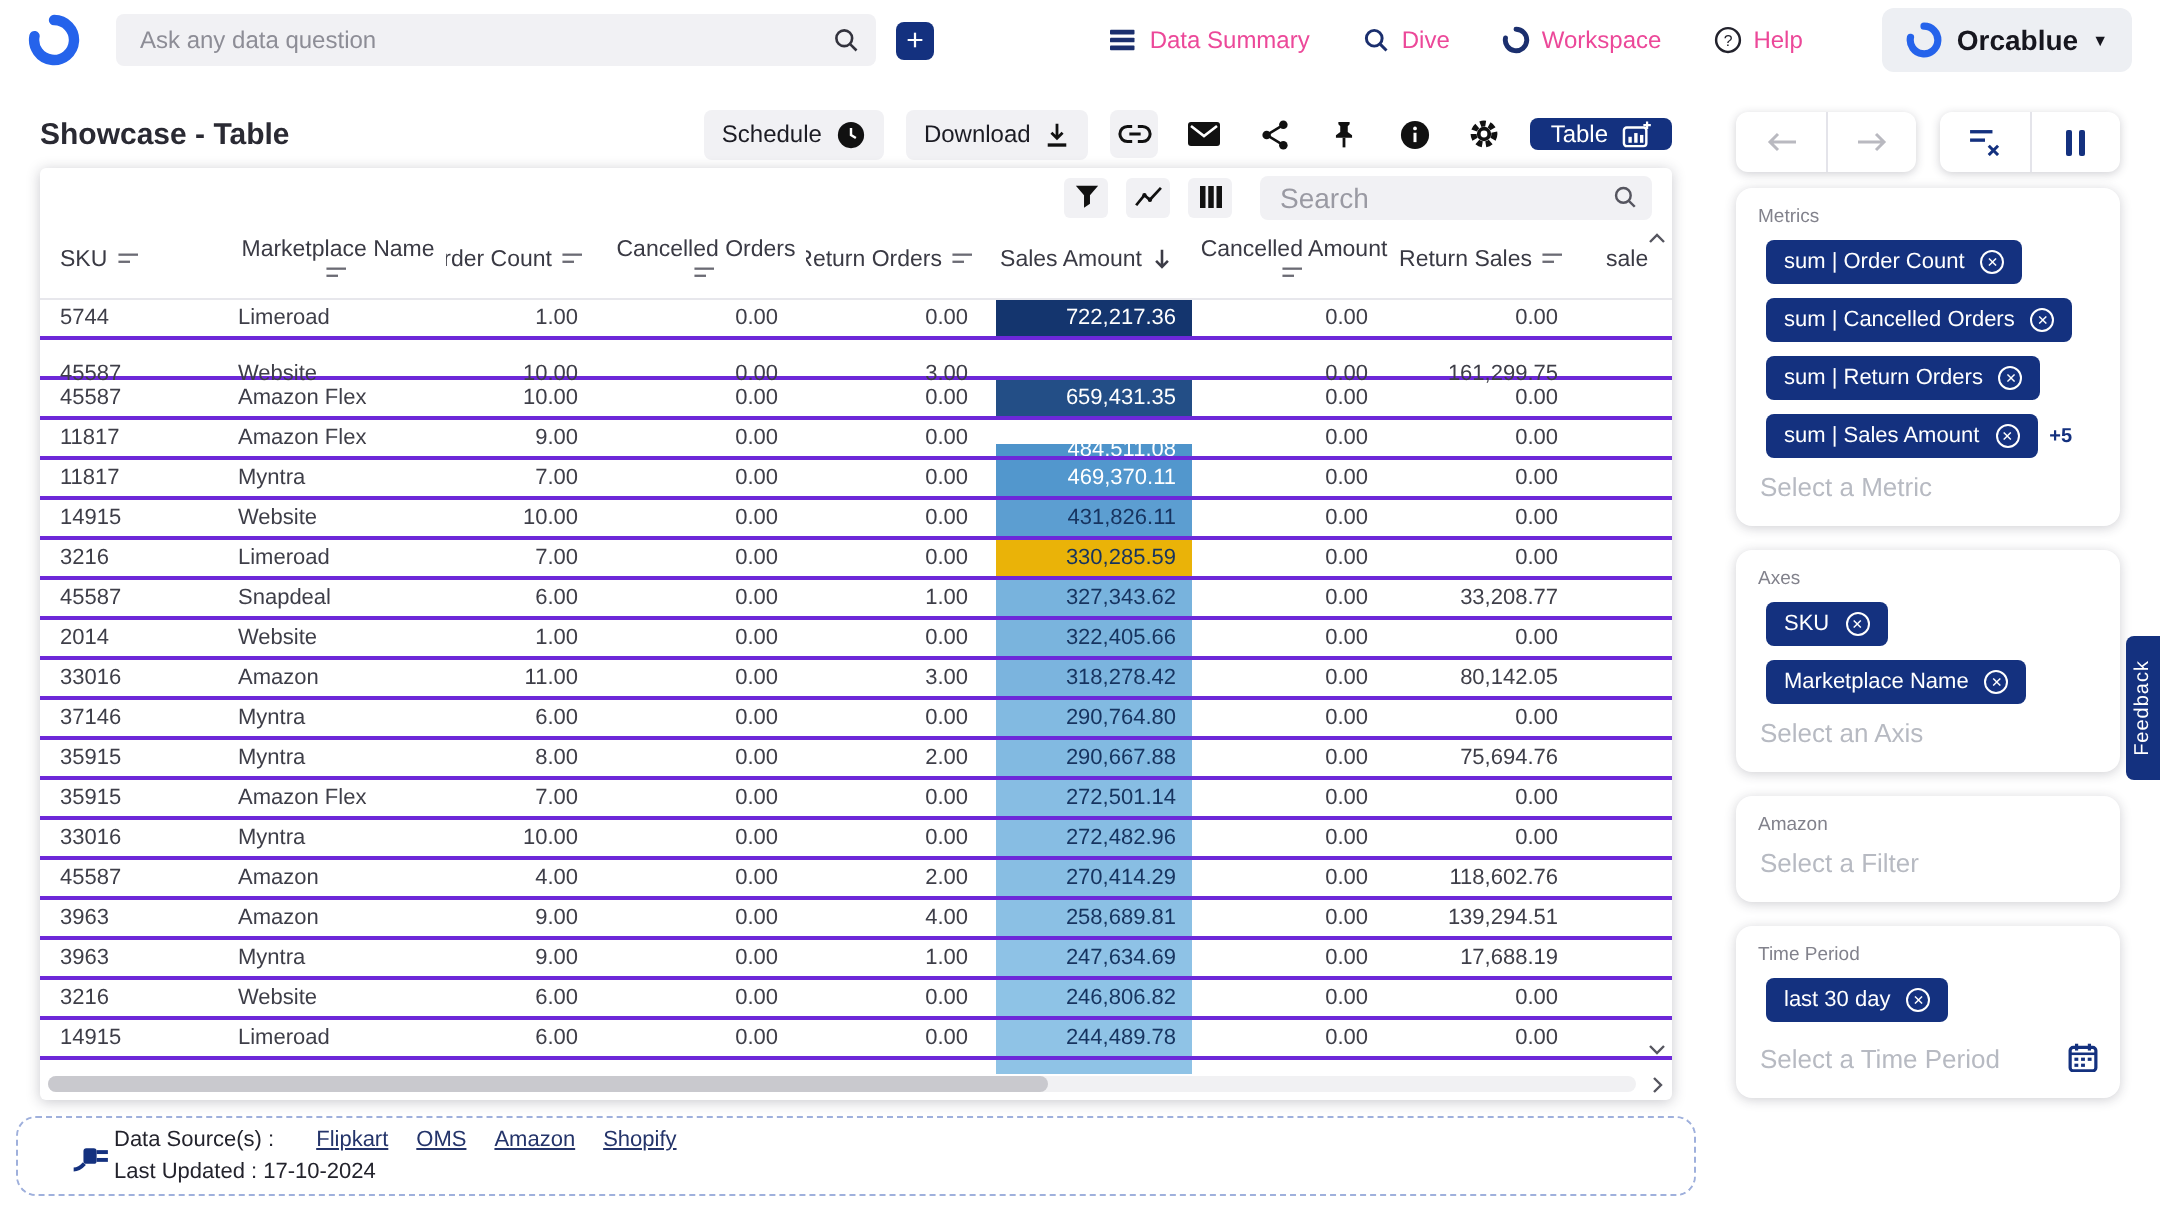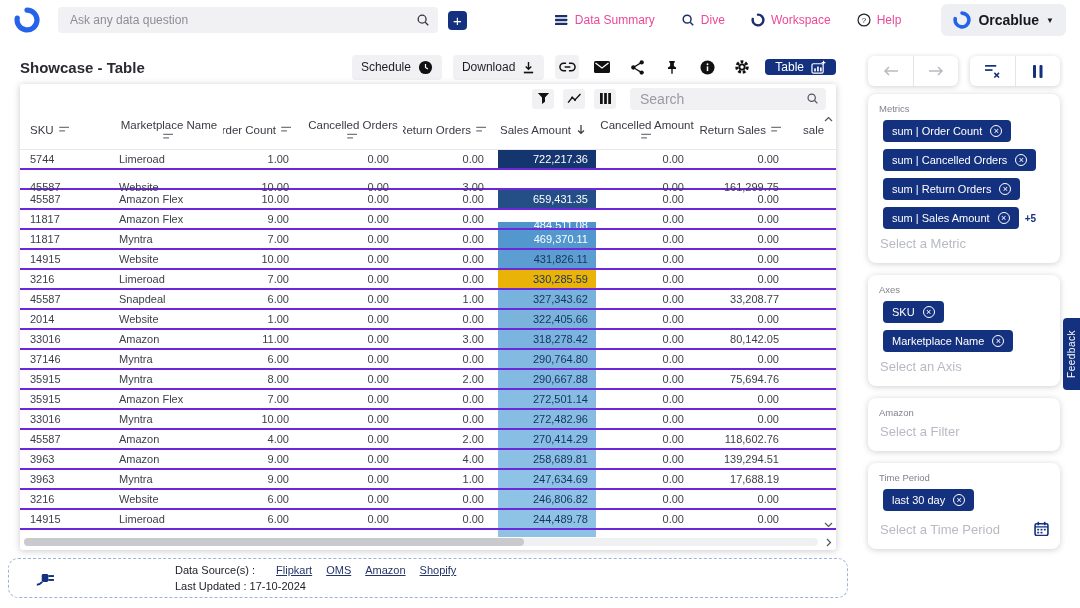--- a/index.html
+++ b/index.html
@@ -98,21 +98,21 @@
 
   
   .feedback { position:absolute; right:0; top:318px; width:17px; height:72px; background:#14317F;
     color:#fff; border-radius:4px 0 0 4px; display:flex; align-items:center; justify-content:center; cursor:pointer; }
   .feedback span { writing-mode:vertical-rl; transform:rotate(180deg); font-size:10px; letter-spacing:.5px; }
 
   
   .footer { position:absolute; left:8px; top:558px; width:840px; height:40px;
     border:1.5px dashed #9FB0DC; border-radius:10px; display:flex; align-items:center; padding:0 14px; }
   .footer-icon { width:22px; height:18px; margin:0 0 0 12px; }
-  .footer-text { margin-left:118px; font-size:11px; color:#23232c; line-height:16px; }
+  .footer-text { font-size:11px; color:#23232c; line-height:16px; }
   .src-line { display:flex; align-items:center; gap:7px; }
   .src-label { margin-right:14px; }
   .src-link { color:#24346a; text-decoration:underline; margin-right:14px; cursor:pointer; }
 </style>
 </head>
 <body>
 
 <div class="app">
 
   <header class="topbar">

